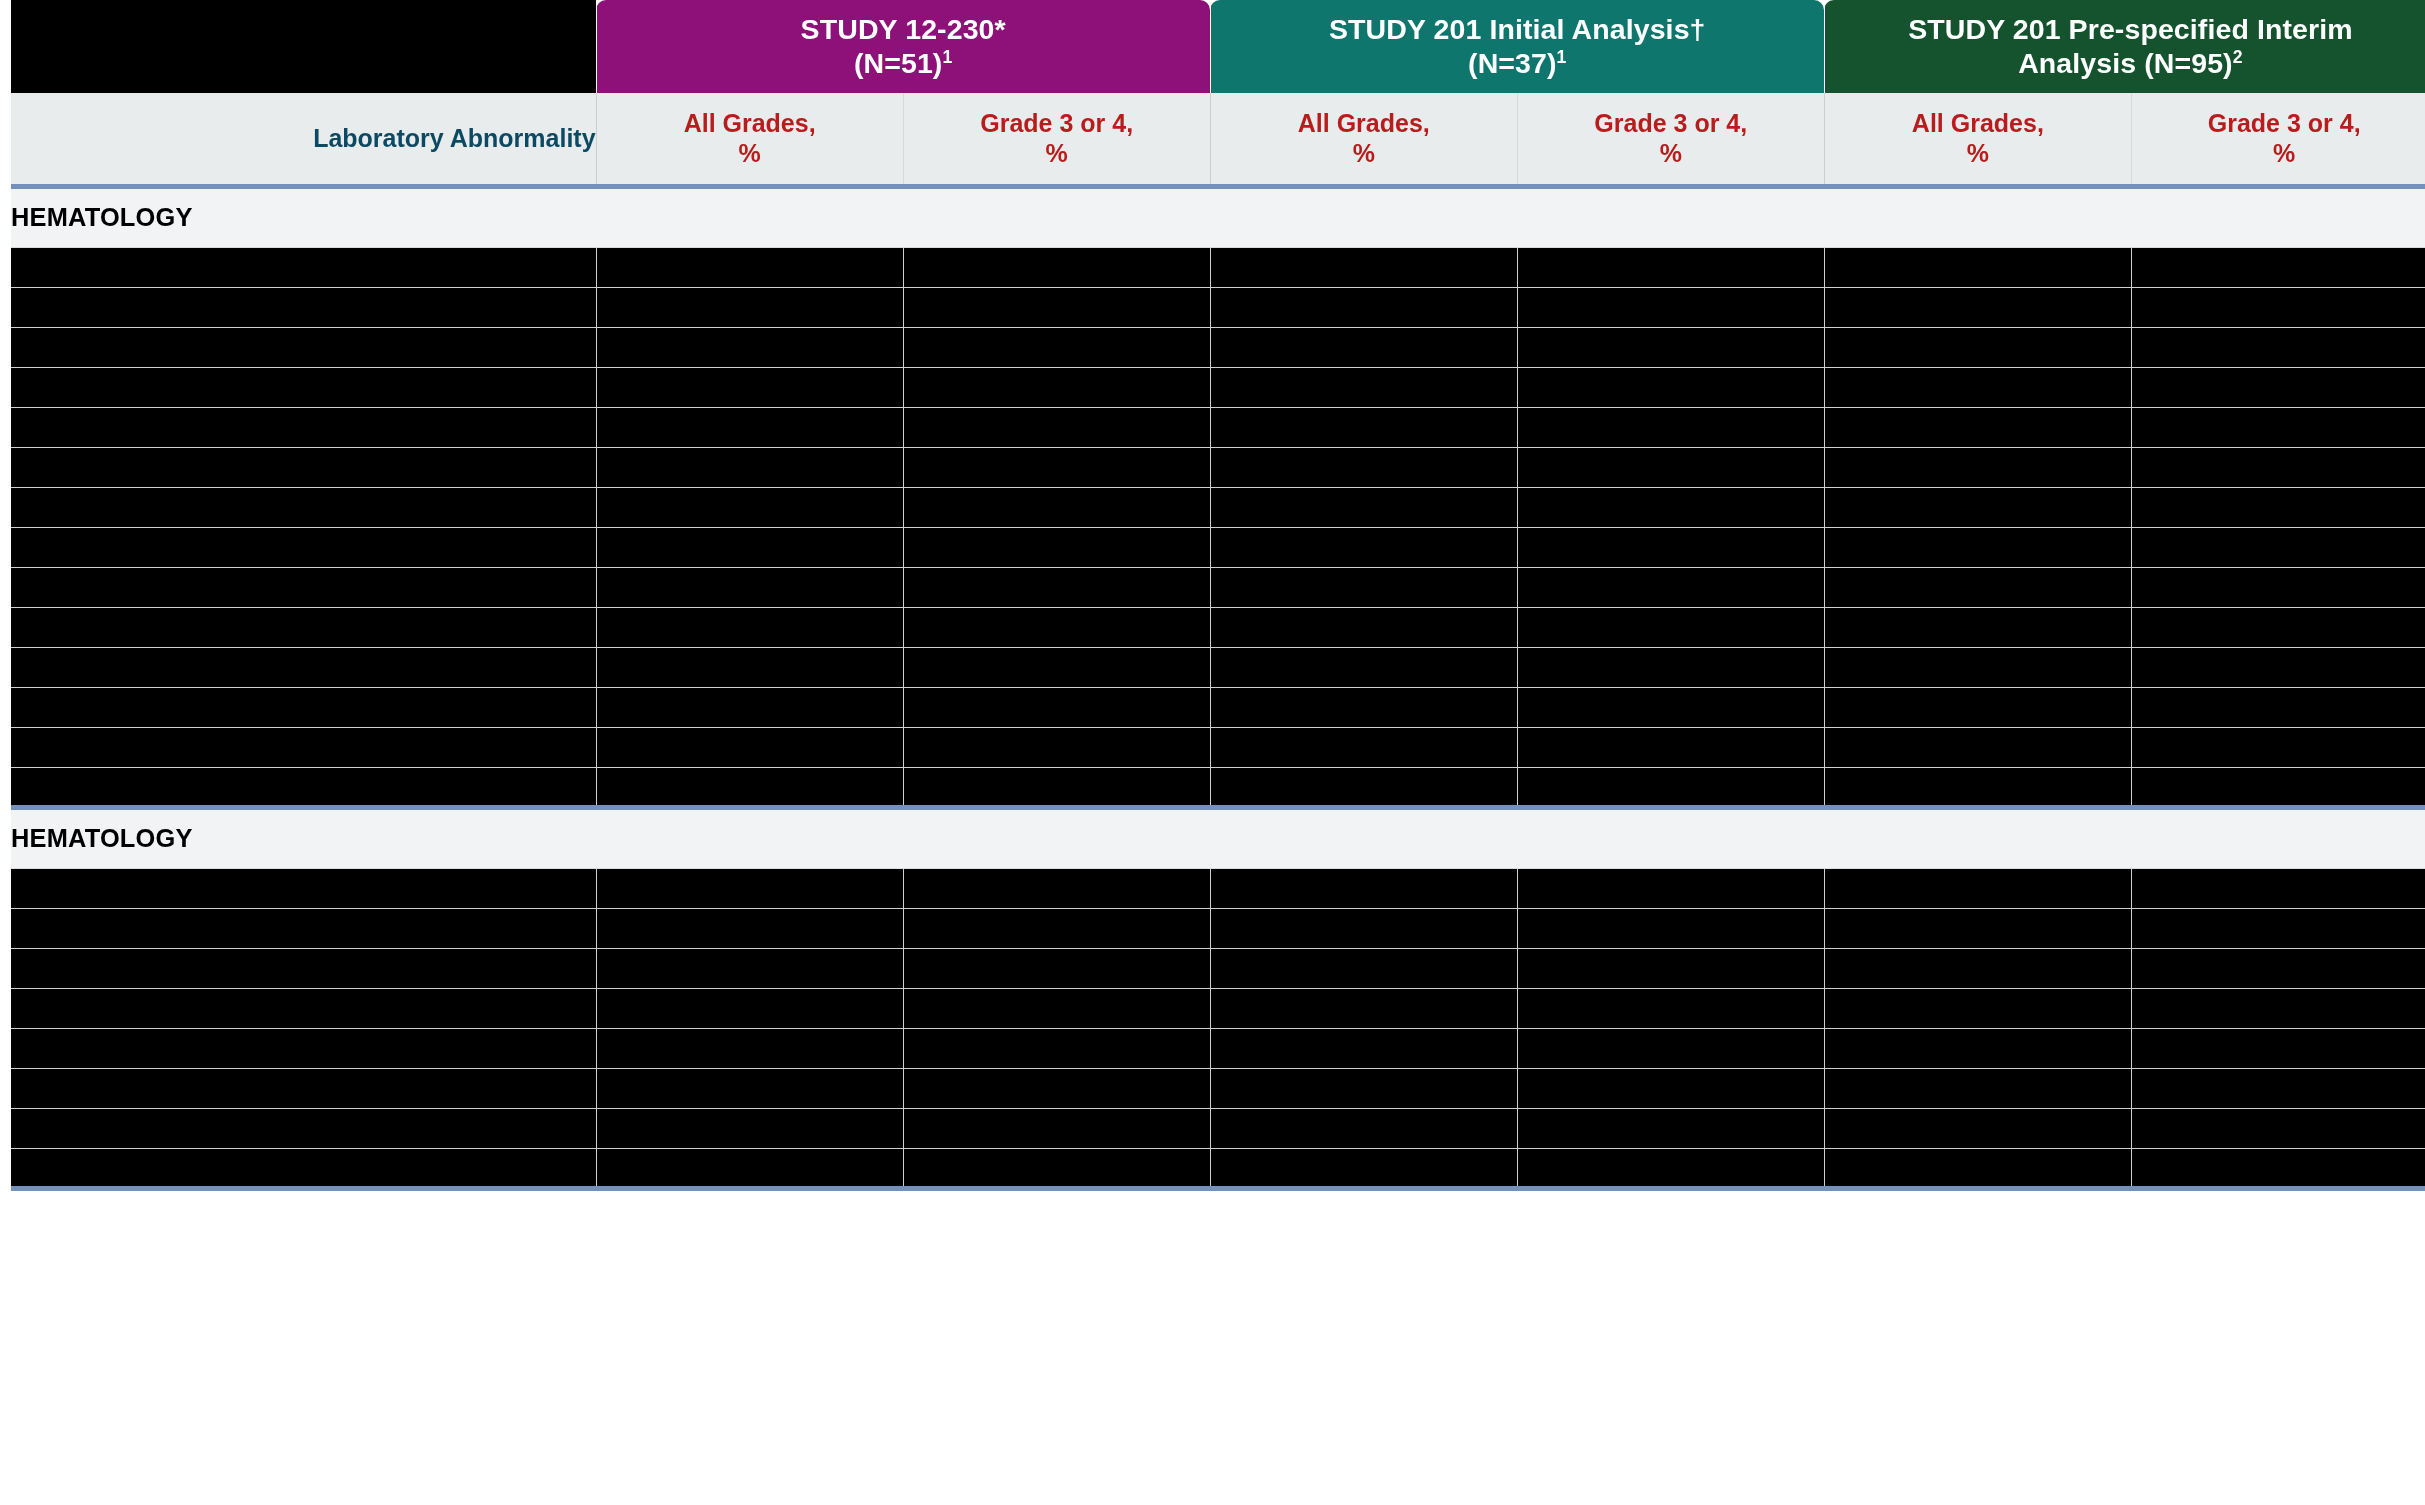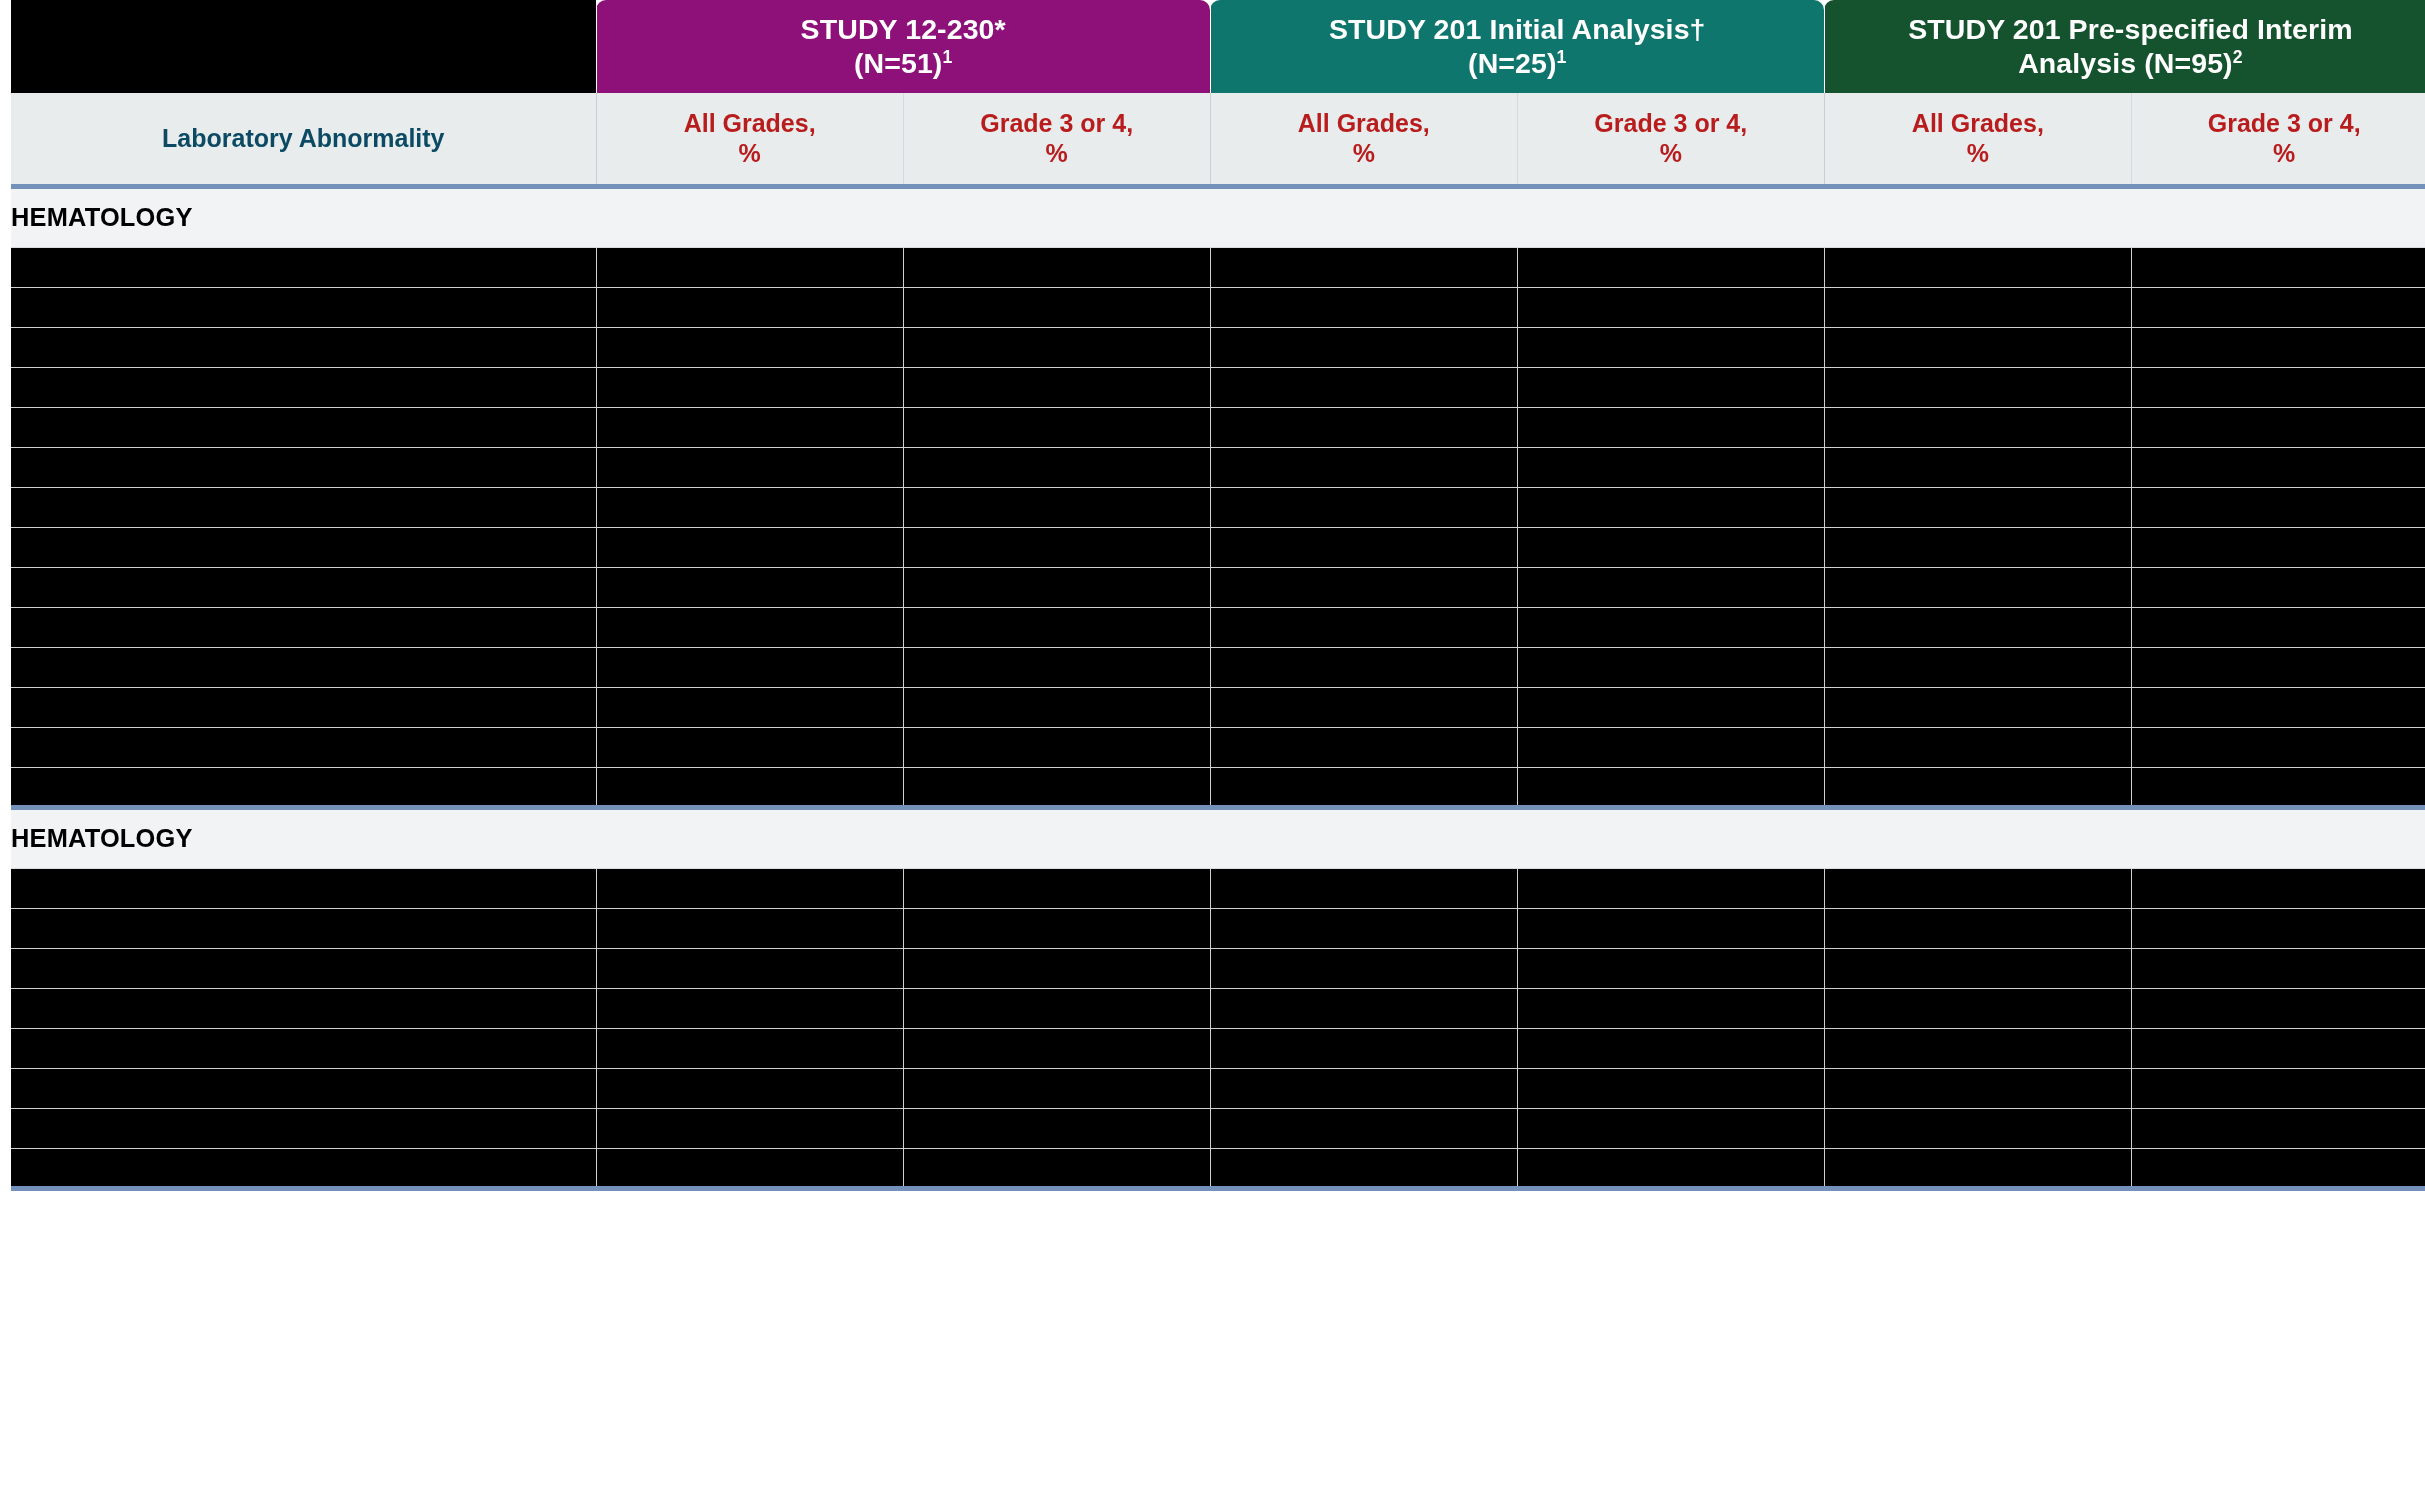--- a/index.html
+++ b/index.html
@@ -69,21 +69,21 @@
   .g-study201p { background: #14532d; }
 
   
   .subhead-row { height: 93px; }
 
   .stub-label {
     background: #E8ECED;
     color: #0C4A63;
     font-size: 25px;
     font-weight: bold;
-    text-align: center;
+    text-align: right;
     padding-left: 13.7px;
     border-bottom: 5.6px solid #7391BA;
   }
 
   .subhead-cell {
     background: #E8ECED;
     color: #b91c1c;
     font-size: 25px;
     font-weight: bold;
     text-align: center;
@@ -150,21 +150,21 @@
       <tr class="grouphead-row">
         <th class="stub-top"></th>
 
         <th class="group-cell g-study12" colspan="2">
           <div>STUDY 12-230*</div>
           <div><span>(N=51)</span><span class="sup">1</span></div>
         </th>
 
         <th class="group-cell g-study201i" colspan="2">
           <div>STUDY 201 Initial Analysis†</div>
-          <div><span>(N=25)</span><span class="sup">1</span></div>
+          <div><span>(N=37)</span><span class="sup">1</span></div>
         </th>
 
         <th class="group-cell g-study201p" colspan="2">
           <div>STUDY 201 Pre-specified Interim</div>
           <div><span>Analysis (N=95)</span><span class="sup">2</span></div>
         </th>
       </tr>
 
       <tr class="subhead-row">
         <th class="stub-label">Laboratory Abnormality</th>

